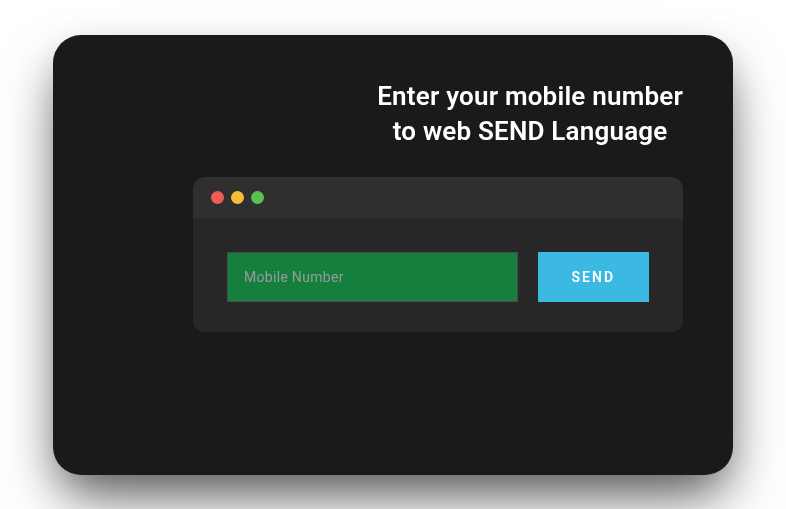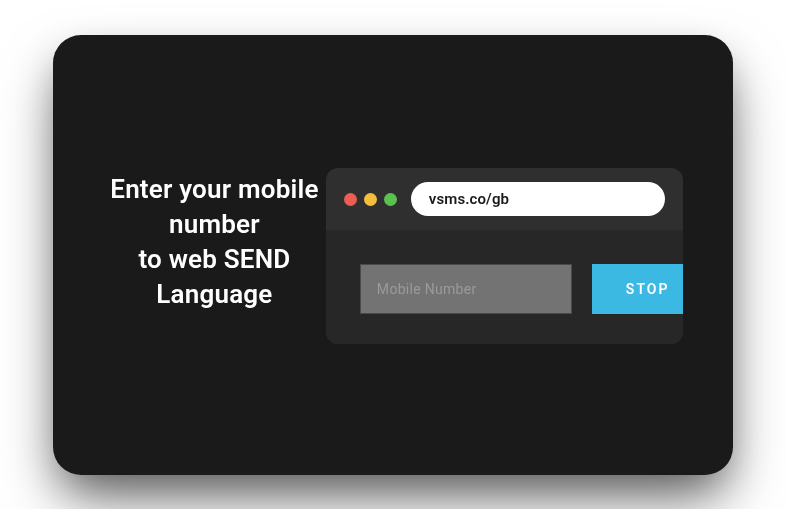--- a/index.html
+++ b/index.html
@@ -16,24 +16,24 @@
     align-items: center;
     justify-content: center;
     overflow: hidden;
   }
   .card {
     width: 680px;
     height: 440px;
     background: #1a1a1a;
     border-radius: 28px;
     box-shadow: 0 30px 60px -10px rgba(0,0,0,0.5), 0 18px 40px -8px rgba(0,0,0,0.35);
-    padding: 44px 50px 41px 50px;
+    padding: 44px 50px 20px 50px;
     display: flex;
-    flex-direction: row;
-    align-items: center;
+    flex-direction: column;
+    align-items: flex-end;
   }
   .heading {
     color: #ffffff;
     font-size: 26px;
     font-weight: 600;
     text-align: center;
     line-height: 1.35;
     letter-spacing: 0.2px;
     margin-bottom: 28px;
   }
@@ -82,21 +82,21 @@
     background: #272727;
     padding: 34px 34px 30px 34px;
   }
   .input-row {
     display: flex;
     gap: 20px;
     align-items: stretch;
   }
   .mobile-input {
     flex: 1;
-    background: #737373;
+    background: #15803d;
     border: 1px solid #4a4a4a;
     height: 50px;
     padding: 0 16px;
     color: #e0e0e0;
     font-size: 14px;
     letter-spacing: 0.3px;
     outline: none;
     font-family: inherit;
   }
   .mobile-input::placeholder {
@@ -138,25 +138,22 @@
     <span class="heading-line">to web SEND Language</span>
   </h1>
 
   <div class="browser">
     <div class="browser-top">
       <div class="dots">
         <span class="dot dot-red"></span>
         <span class="dot dot-yellow"></span>
         <span class="dot dot-green"></span>
       </div>
-      <div class="url-bar">
-        <span>vsms.co/gb</span>
-      </div>
     </div>
 
     <div class="browser-body">
       <div class="input-row">
         <input class="mobile-input" type="text" placeholder="Mobile Number" style="">
-        <button class="send-btn">STOP</button>
+        <button class="send-btn">SEND</button>
       </div>
     </div>
   </div>
 </div>
 
 </body></html>

